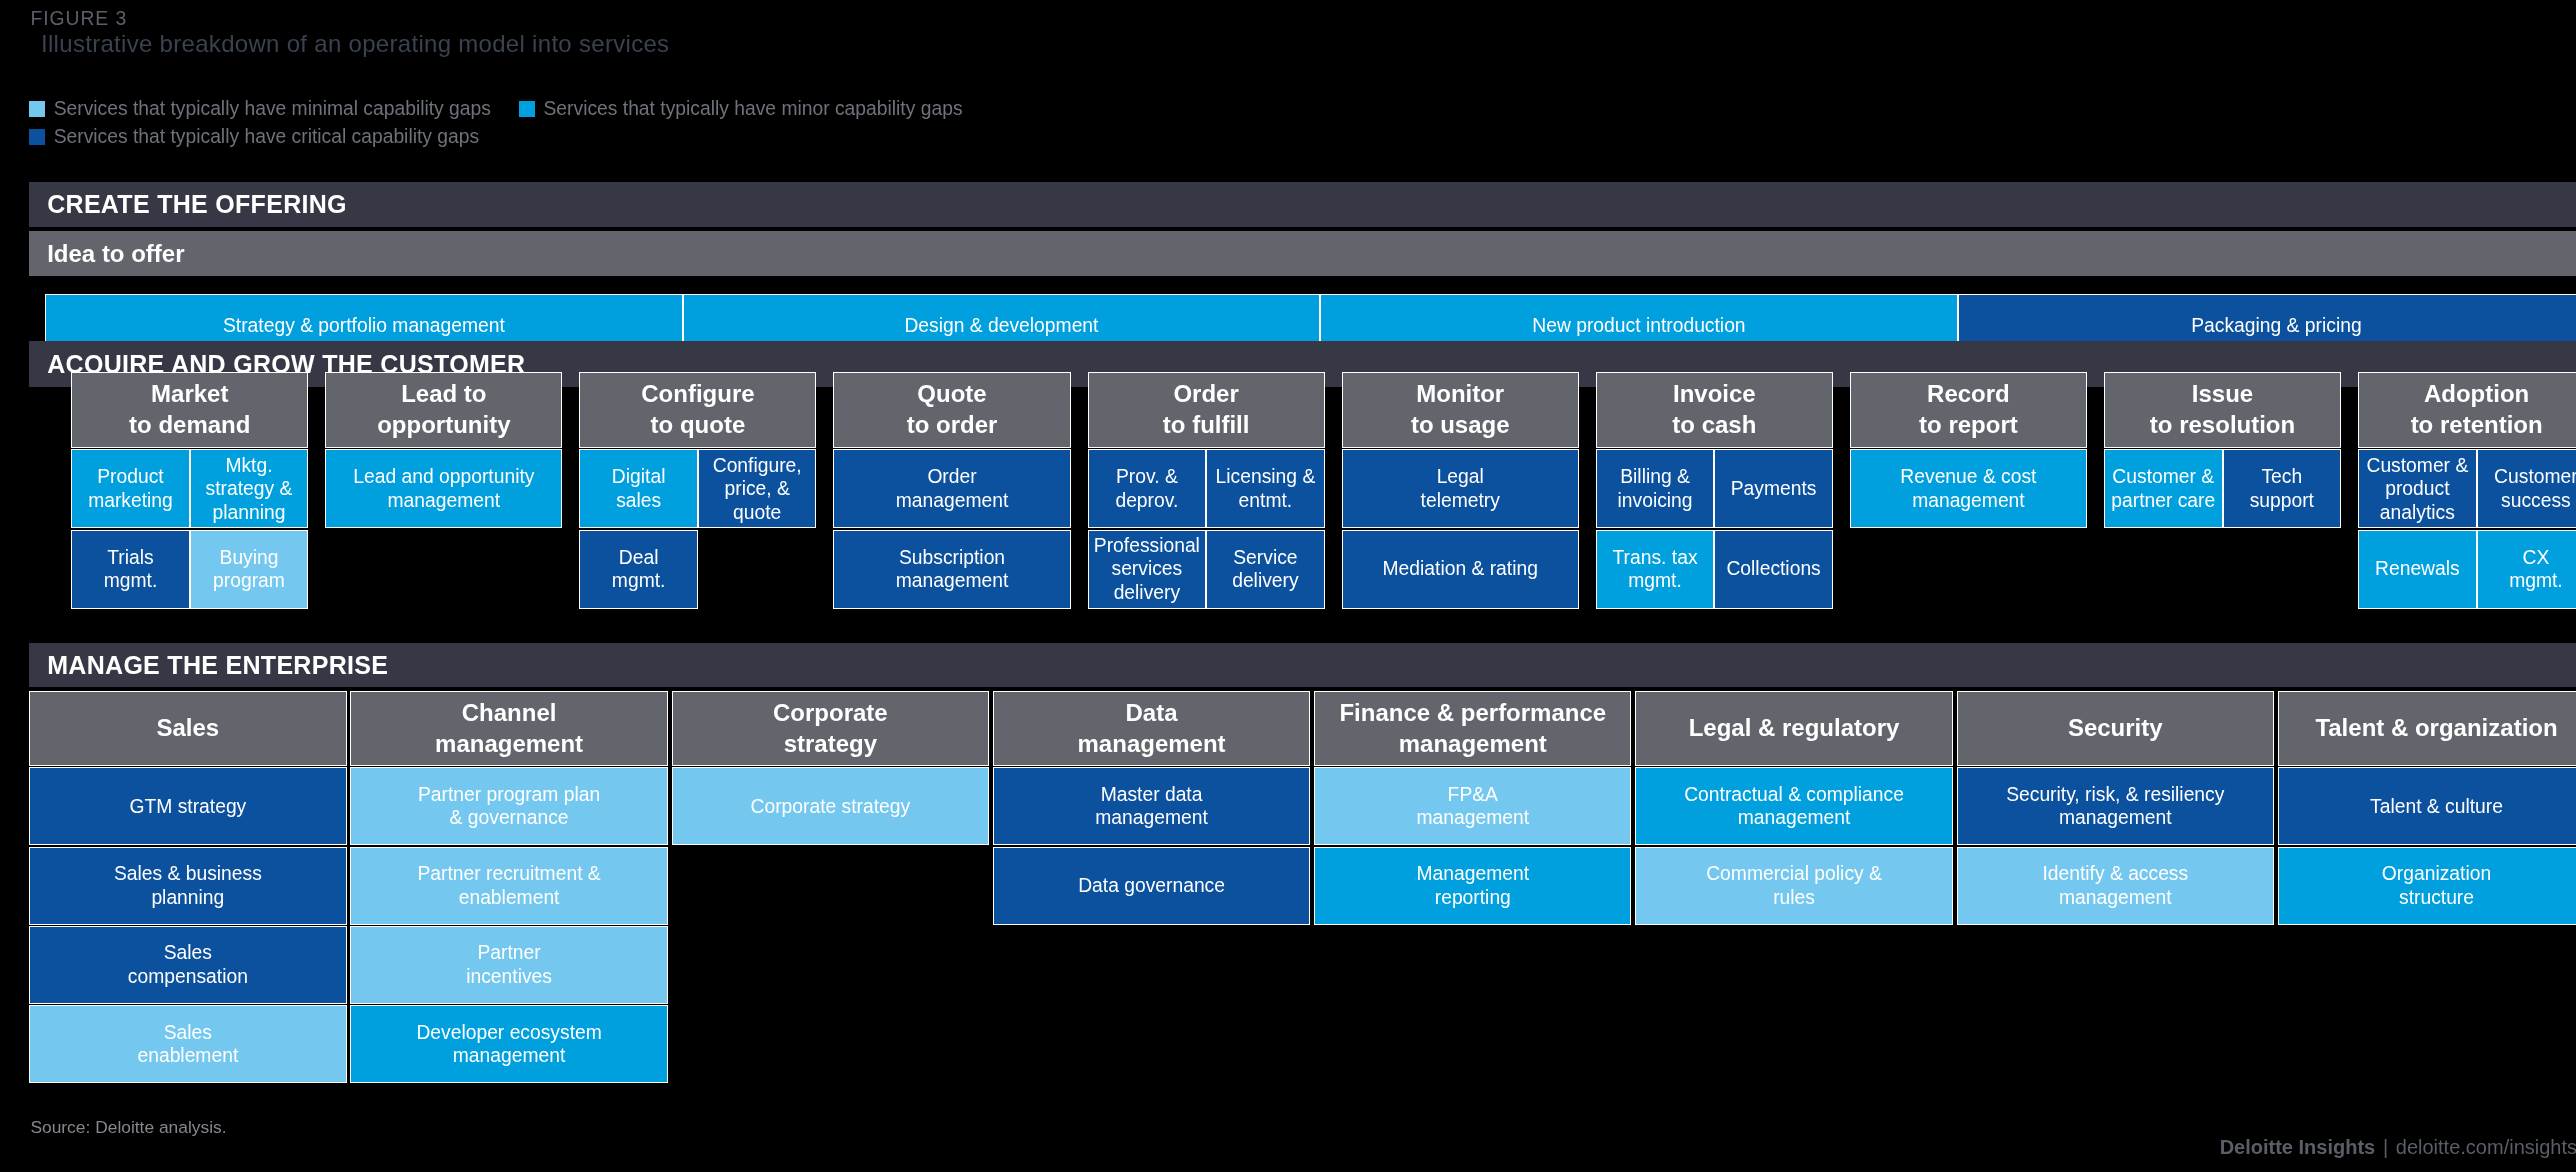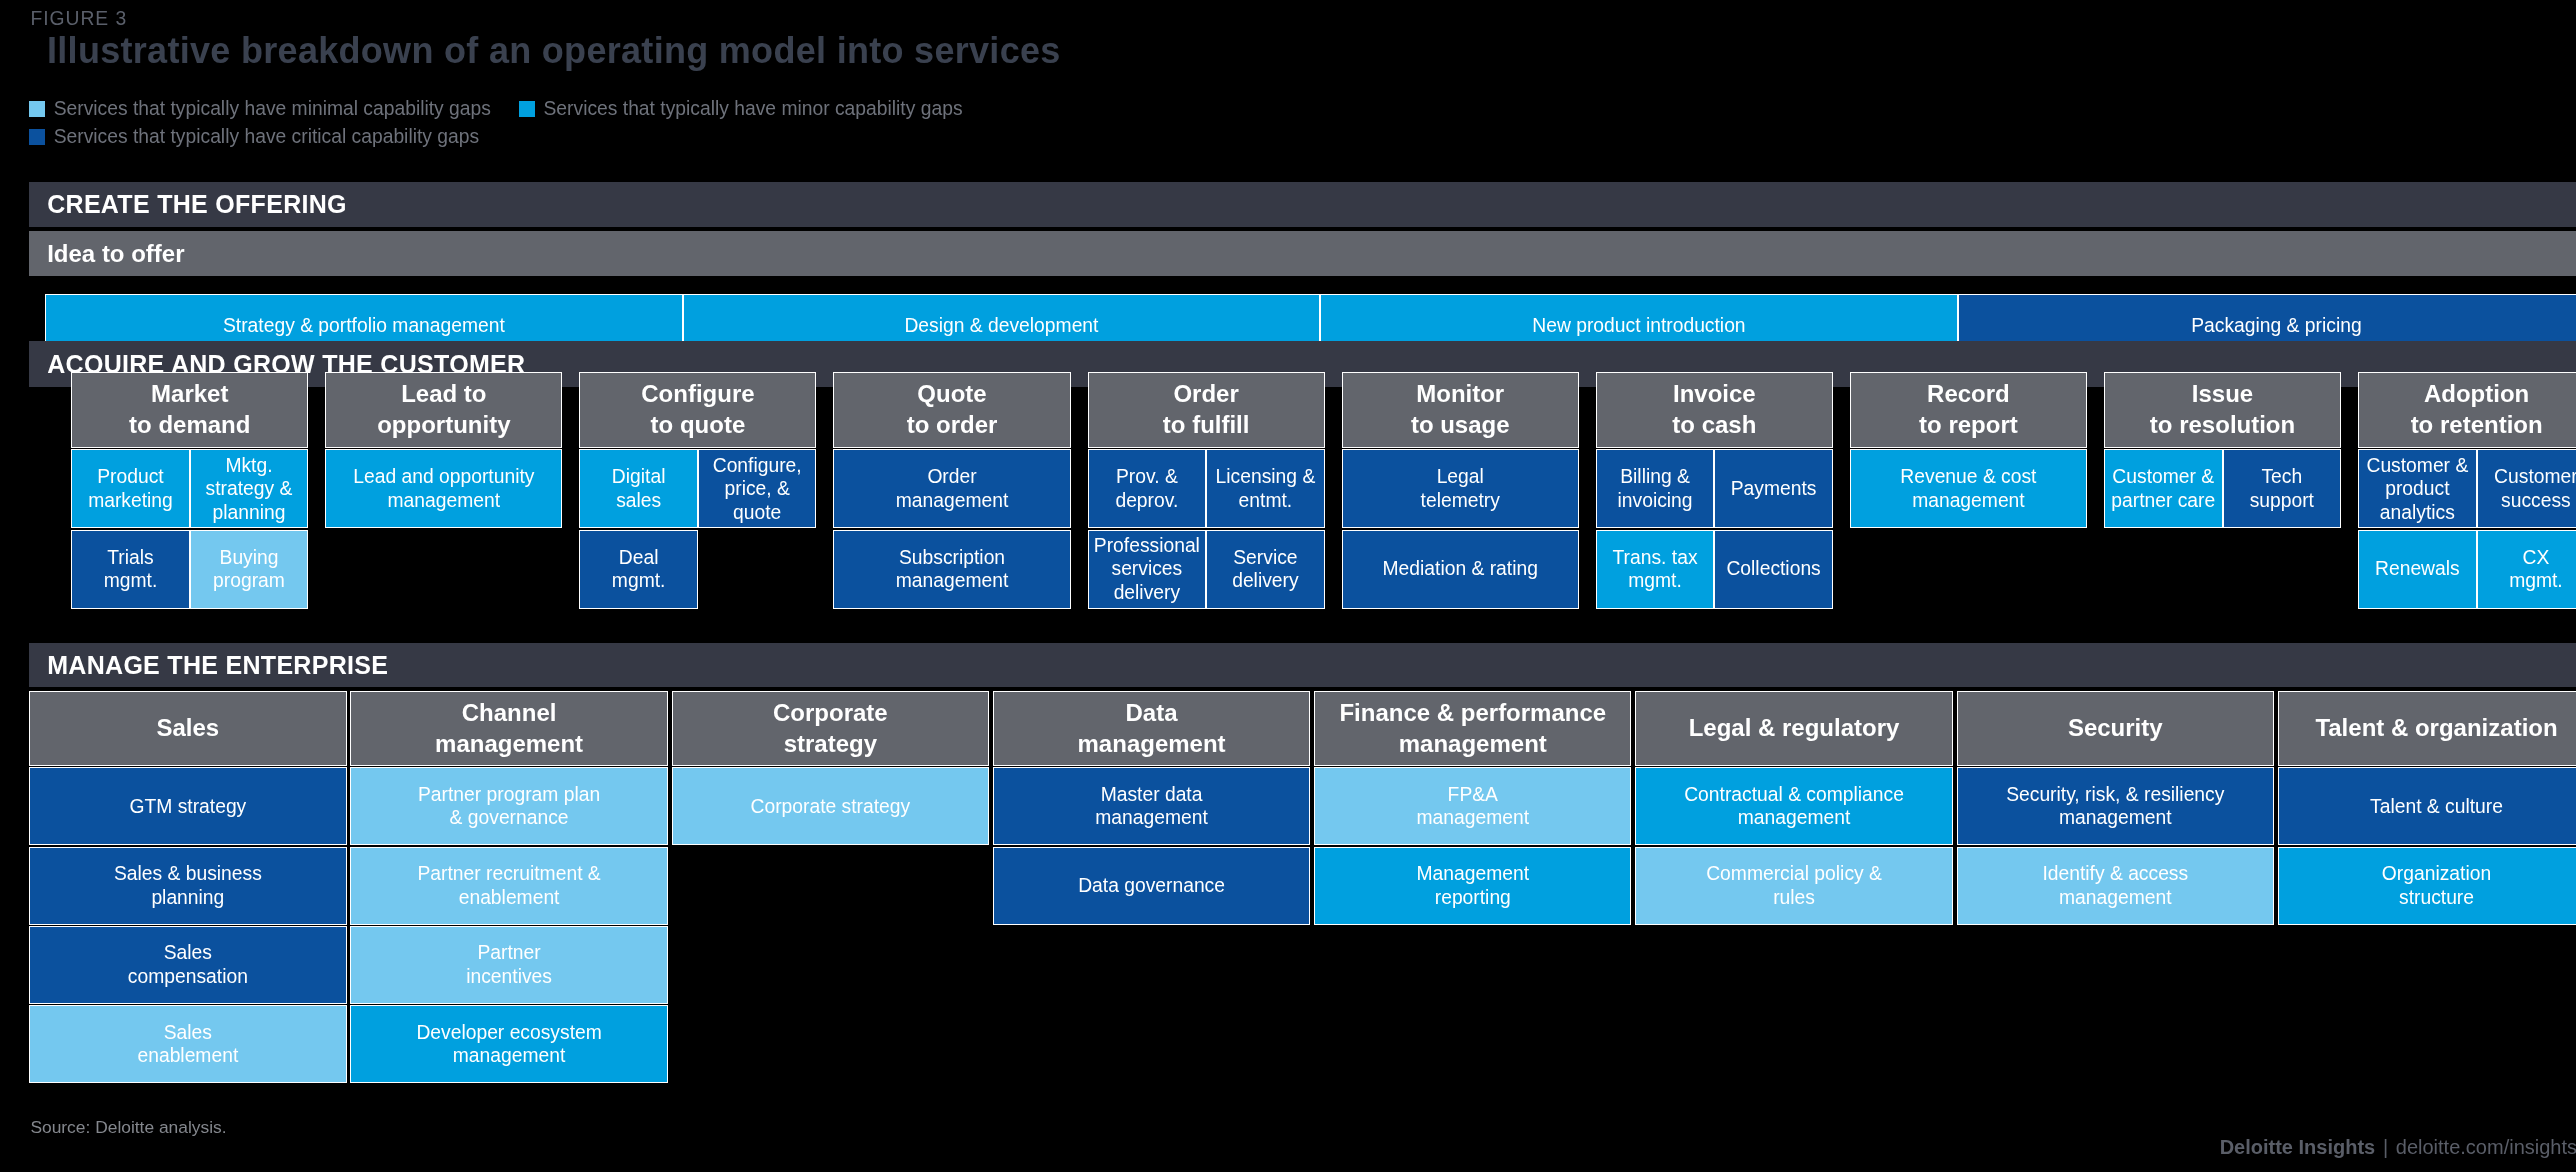--- a/index.html
+++ b/index.html
@@ -1,21 +1,21 @@
 <!DOCTYPE html>
 <html style="font-size:10.3px"><head>
 <meta charset="utf-8">
 <style>
   * { margin:0; padding:0; box-sizing:border-box; }
   html,body { background:#000; }
   body { width:2576px; height:1173px; font-family:"Liberation Sans", sans-serif; overflow:hidden; }
   .page { position:relative; width:2576px; height:1173px; background:#000;margin-left:24px; }
 
   .eyebrow { position:absolute; left:6.4px; top:7.7px; font-size:19.3px; color:#5A5F6A; letter-spacing:1px; }
-  .fig-title { position:absolute; left:23px; top:30px; font-size:36px; font-weight:bold; color:#3A414F; letter-spacing:0.3px; }
+  .fig-title { position:absolute; left:17px; top:30px; font-size:24px; font-weight:normal; color:#3A414F; letter-spacing:0.3px; }
 
   .legend-item { position:absolute; display:flex; align-items:center; }
   .swatch { width:15.5px; height:15.5px; flex:none; margin-right:9px; }
   .legend-label { font-size:19.3px; color:#6E727B; }
 
   .bar { position:absolute; left:5.2px; width:2566px; display:flex; align-items:center; padding-left:18px; color:#fff; }
   .section-bar { height:45px; background:#363945; font-size:25px; font-weight:bold; letter-spacing:0.3px; }
   .sub-bar { height:45px; background:#62656C; font-size:24px; font-weight:bold; }
 
   .grid { position:absolute; left:5.2px; width:2566px; display:grid; }

